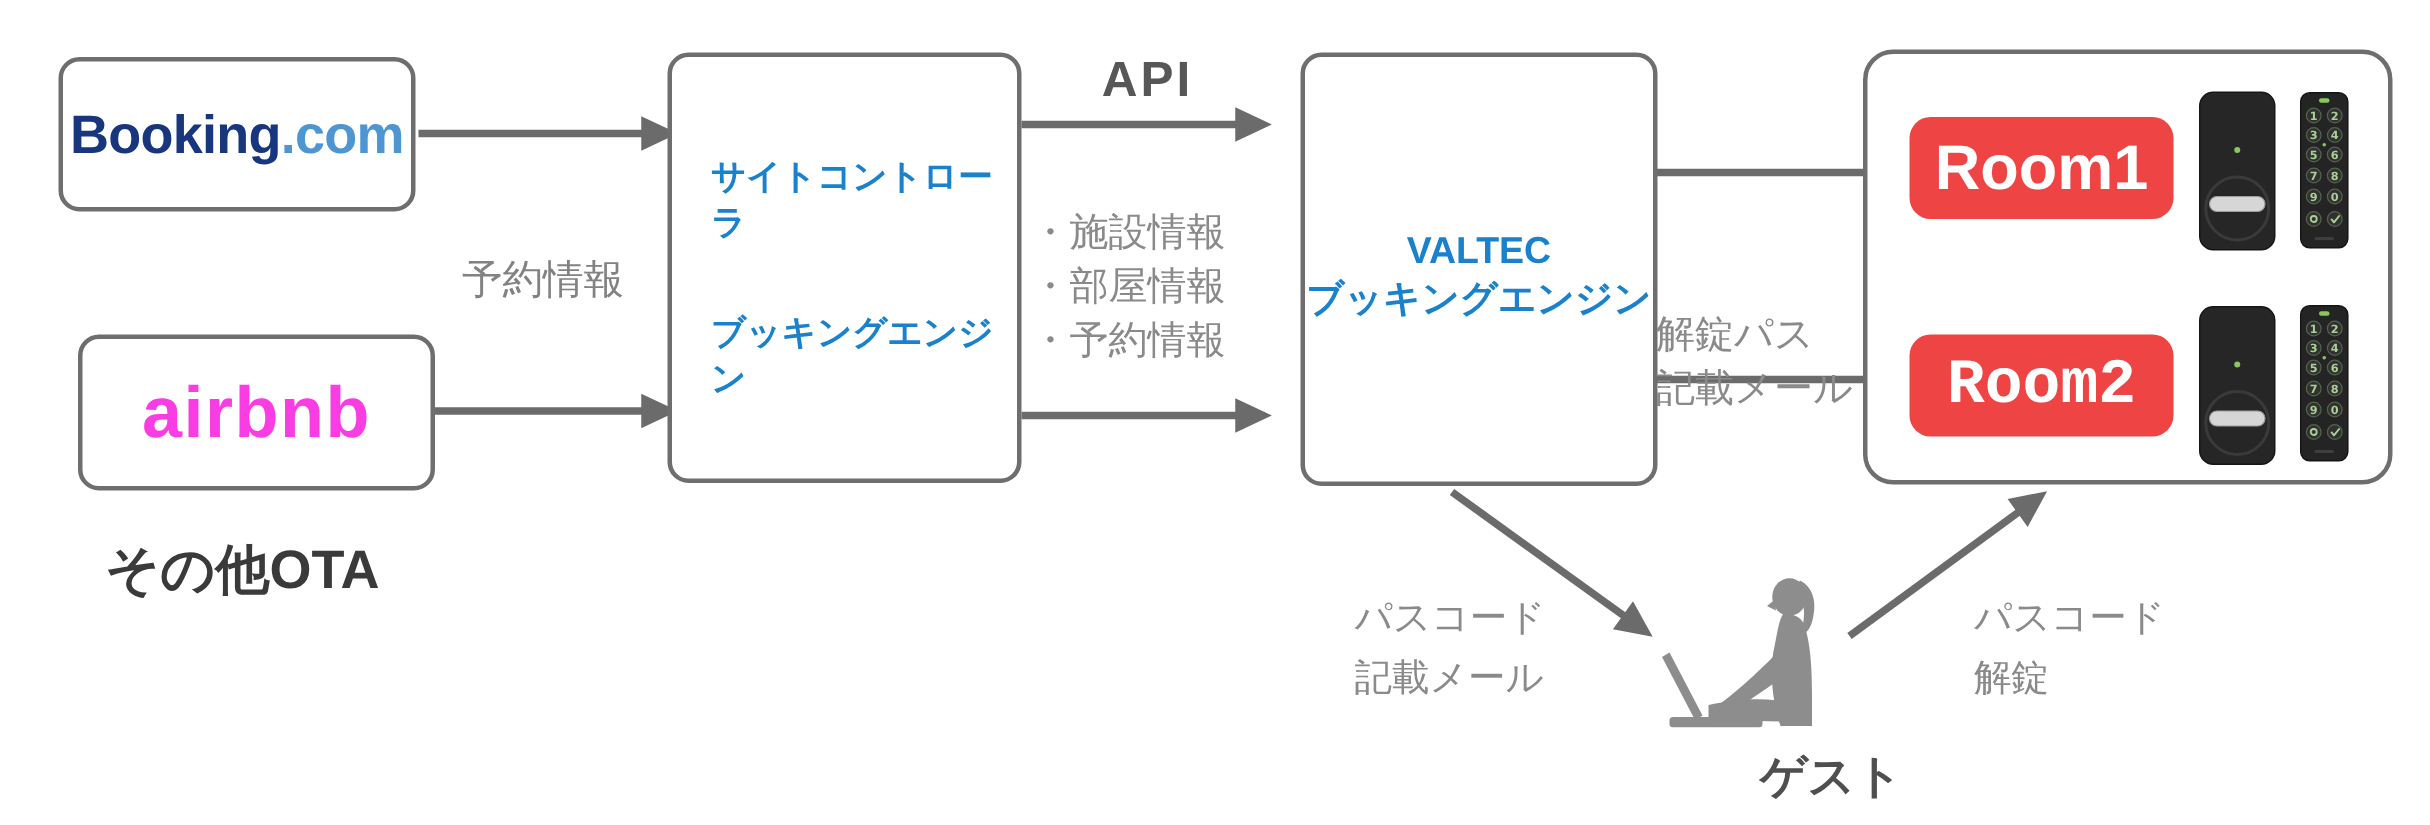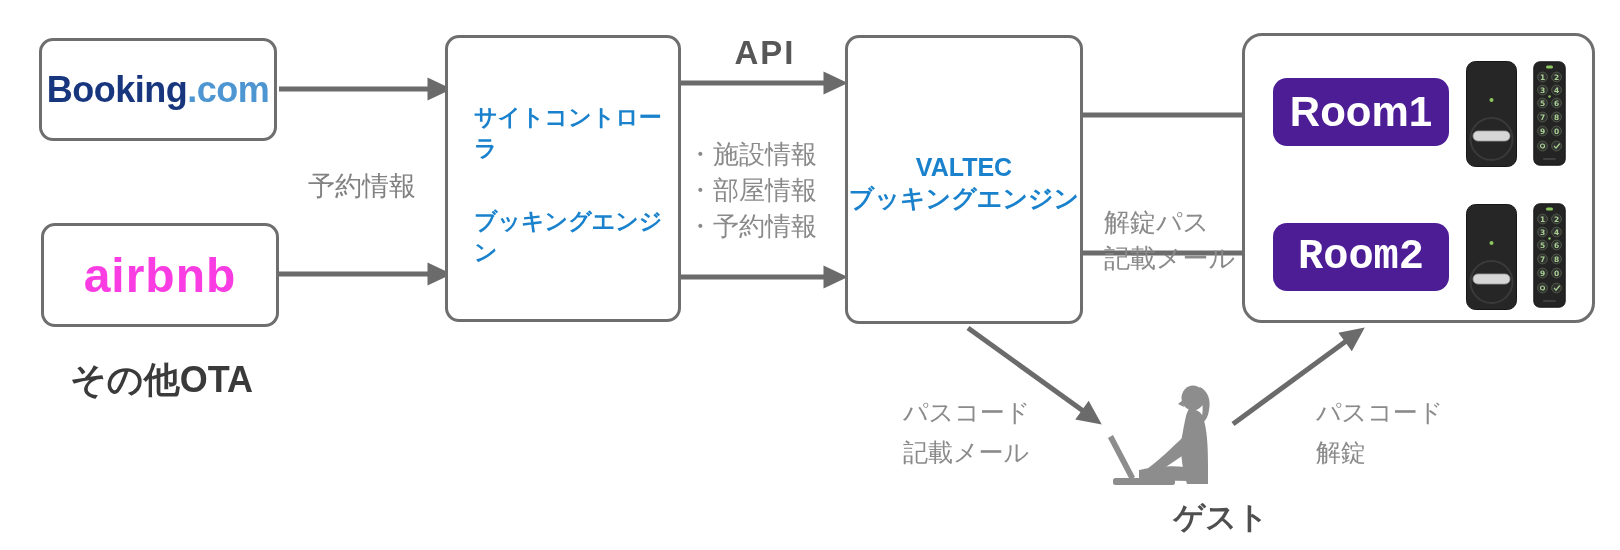--- a/index.html
+++ b/index.html
@@ -9,29 +9,29 @@
   }
   .arrows{position:absolute;left:0;top:0;width:1620px;height:550px;pointer-events:none;}
   .box{
     position:absolute;background:#ffffff;border:3px solid #6e6e6e;border-radius:14px;
     box-sizing:border-box;display:flex;align-items:center;justify-content:center;
   }
   .booking-box{left:39px;top:38px;width:238px;height:103px;}
   .booking-txt{font-size:36px;font-weight:bold;letter-spacing:-0.5px;}
   .booking-navy{color:#17367d;}
   .booking-lblue{color:#4d96d2;}
-  .airbnb-box{left:41px;top:223px;width:238px;height:104px;}
+  .airbnb-box{left:52px;top:223px;width:238px;height:104px;}
   .airbnb-txt{font-size:48px;font-weight:bold;color:#fa3ce3;letter-spacing:1px;}
   .controller-box{left:445px;top:35px;width:236px;height:287px;flex-direction:column;gap:42px;padding-top:12px;}
   .controller-box .blue-line{font-size:23px;font-weight:bold;color:#1a82cd;margin-left:26px;}
-  .pms-box{left:845px;top:35px;width:238px;height:289px;flex-direction:column;padding-top:8px;}
+  .pms-box{left:867px;top:35px;width:238px;height:289px;flex-direction:column;padding-top:8px;}
   .pms-box .blue-line{font-size:25px;font-weight:bold;color:#1a82cd;}
   .rooms-box{left:1242px;top:33px;width:353px;height:290px;border-radius:20px;display:block;}
   .room-badge{
-    position:absolute;left:28px;width:176px;height:68px;background:#4c1d95;border-radius:14px;
+    position:absolute;left:28px;width:176px;height:68px;background:#ef4444;border-radius:14px;
     color:#ffffff;font-weight:bold;font-size:42px;display:flex;align-items:center;justify-content:center;
   }
   .room-badge.r1{top:42px;}
   .room-badge.r2{top:187px;font-family:Liberation Mono, monospace;}
   .dev{position:absolute;}
   .lock1{left:220px;top:24px;width:53px;height:108px;}
   .keypad1{left:288px;top:25px;width:33px;height:105px;}
   .lock2{left:220px;top:167px;width:53px;height:108px;}
   .keypad2{left:288px;top:167px;width:33px;height:105px;}
   .txt{position:absolute;white-space:nowrap;}

